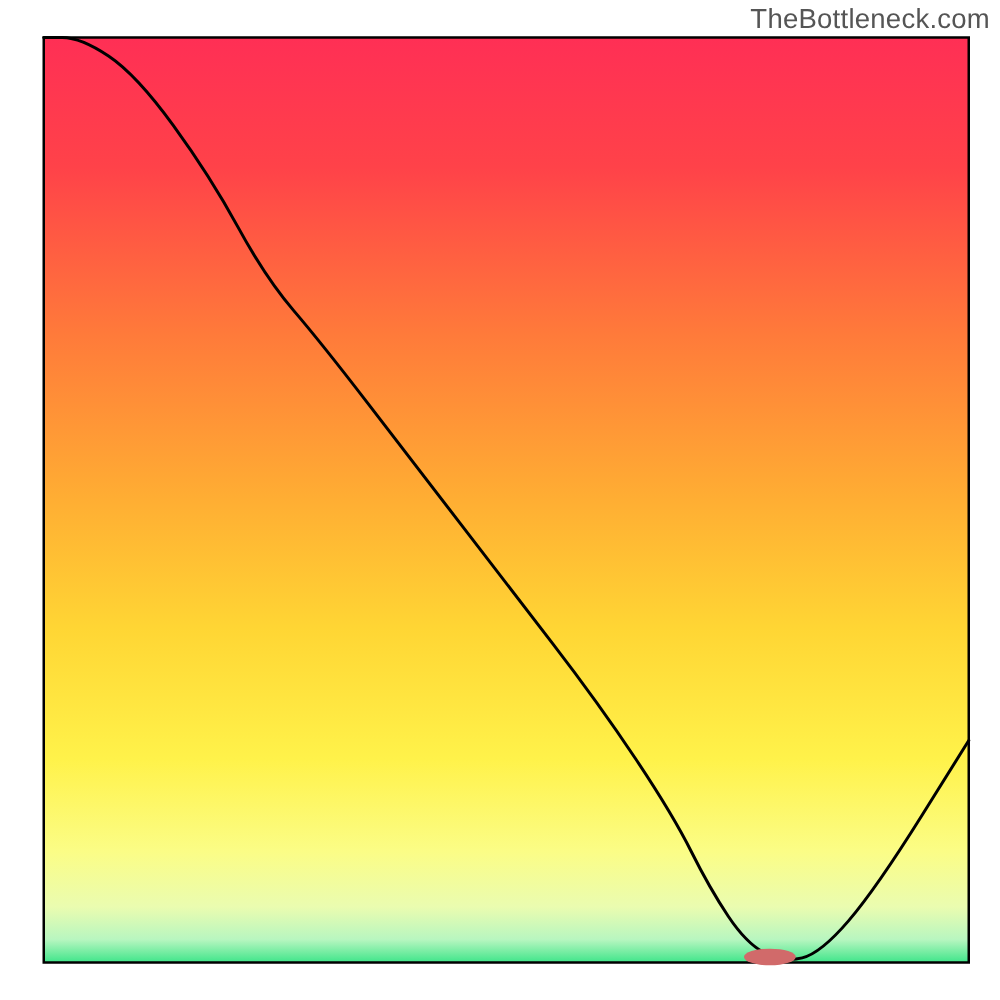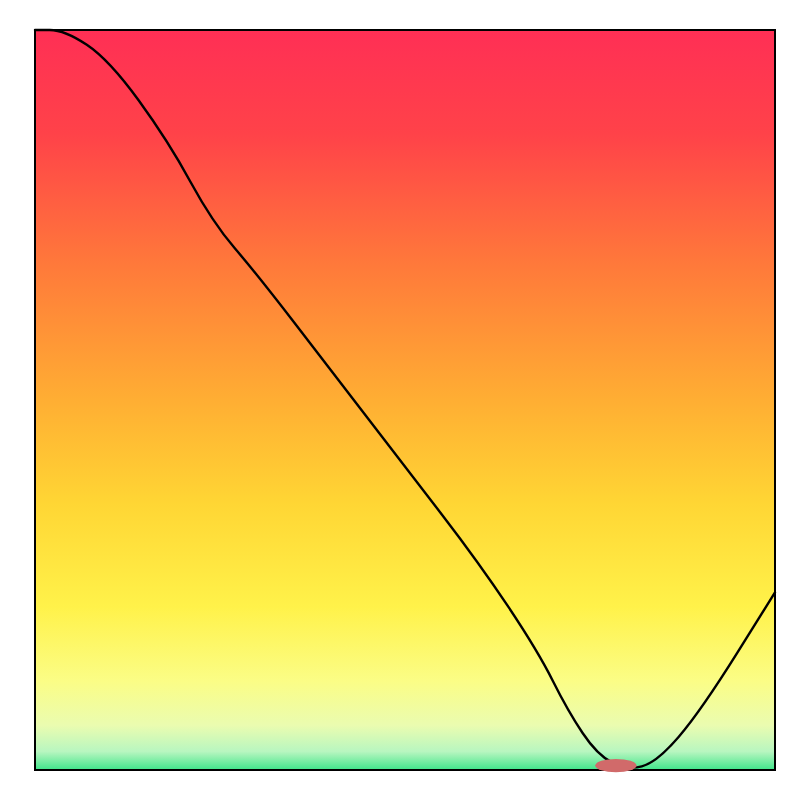--- a/index.html
+++ b/index.html
@@ -29,20 +29,21 @@
   svg {
     position: absolute;
     top: 0;
     left: 0;
   }
 </style>
 </head>
 <body>
 
 <div class="chart-wrap">
+  <div class="watermark">TheBottleneck.com</div>
 
   <svg id="chart-svg" width="800" height="800" viewBox="0 0 800 800">
     <defs>
       <linearGradient id="bg-grad" x1="0" y1="0" x2="0" y2="1">
           <stop offset="0%" stop-color="#ff2f55"></stop>
           <stop offset="14.000000000000002%" stop-color="#ff4249"></stop>
           <stop offset="32%" stop-color="#ff7a3a"></stop>
           <stop offset="50%" stop-color="#ffae33"></stop>
           <stop offset="64%" stop-color="#ffd634"></stop>
           <stop offset="78%" stop-color="#fff24a"></stop>

